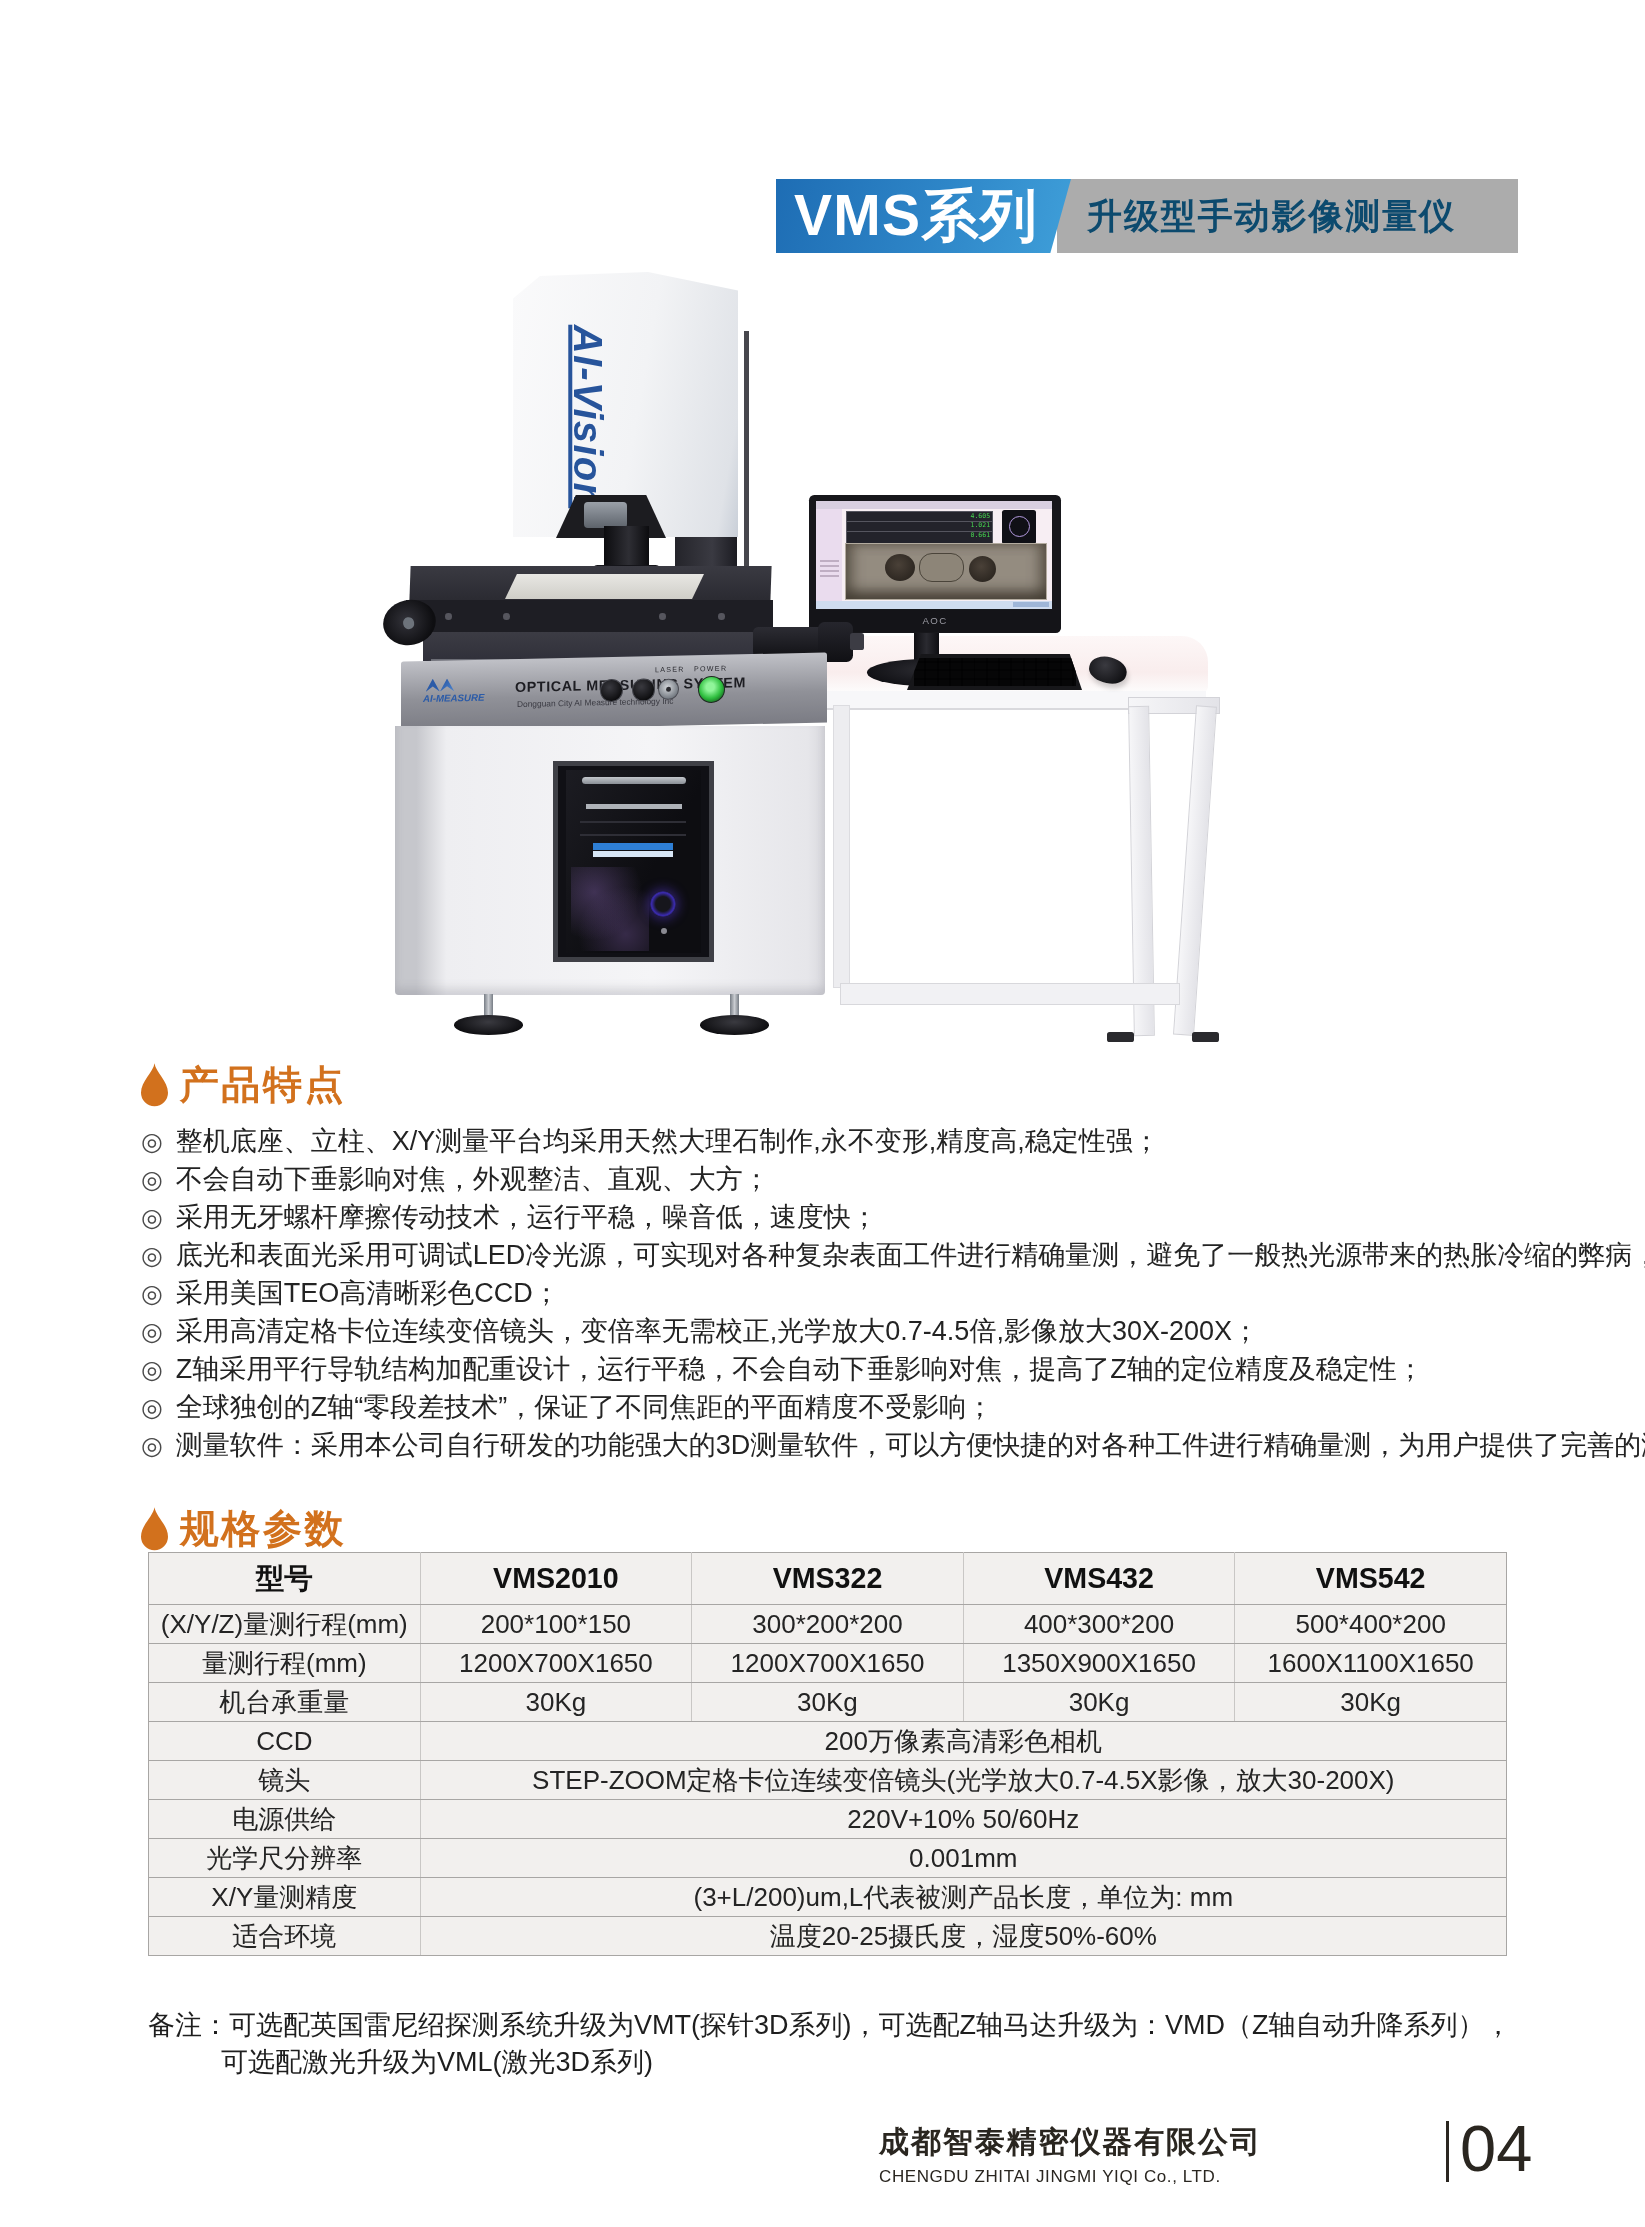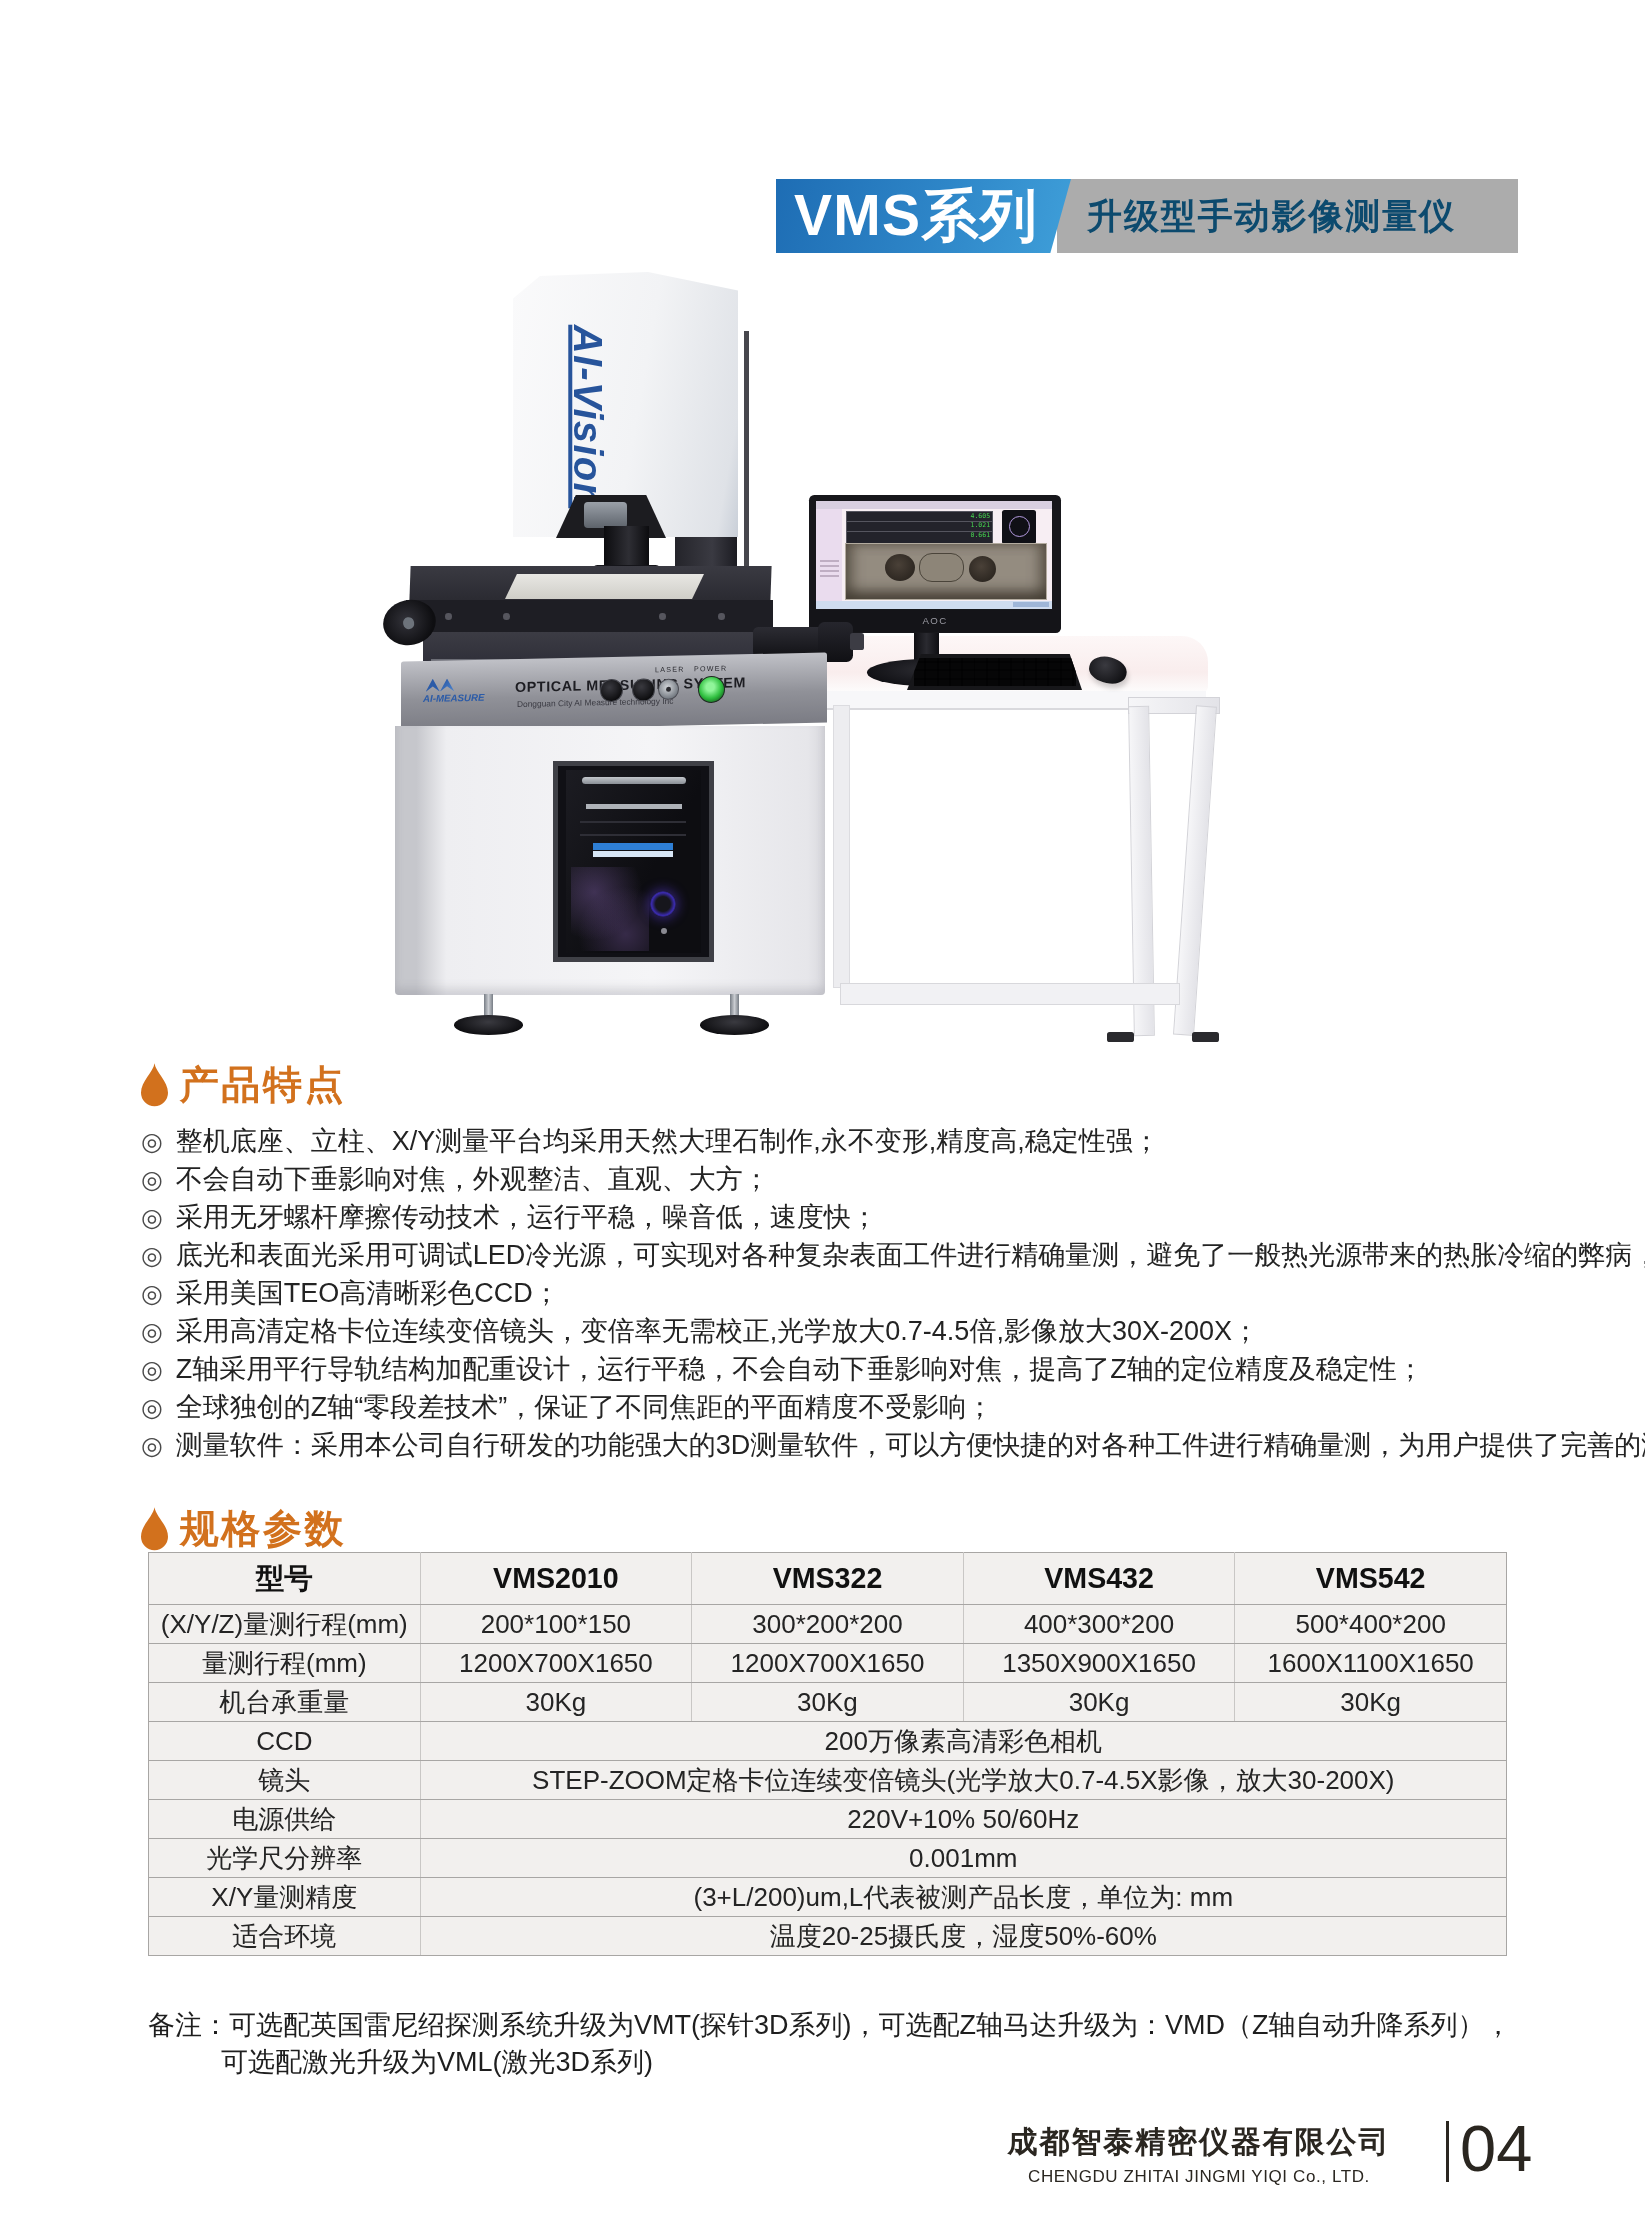--- a/index.html
+++ b/index.html
@@ -36,21 +36,21 @@
     padding:0 3.9px;overflow:hidden;}
   table.spec th{height:51px;font-size:28.6px;font-weight:bold;color:#111;}
   table.spec td{height:38px;}
   table.spec tr td:first-child,table.spec th:first-child{border-left:1.3px solid #a8a6a4;}
   table.spec tr td:last-child,table.spec th:last-child{border-right:1.3px solid #a8a6a4;}
 
   .note{left:148px;top:1959px;width:1428px;font-size:27px;line-height:37px;color:#1e1e1e;}
   .note .l2{margin-left:73px;}
 
   
-  .footer-co{left:936px;top:2074px;width:526px;text-align:center;color:#2a2620;}
+  .footer-co{left:879px;top:2074px;width:526px;text-align:left;color:#2a2620;}
   .footer-co .cn{font-size:30px;font-weight:bold;letter-spacing:1.9px;}
   .footer-co .en{font-size:17px;letter-spacing:0.6px;margin-top:3.9px;}
   .footer-div{left:1446px;top:2073px;width:2.6px;height:61px;background:#2a2620;}
   .footer-num{left:1460px;top:2068px;font-size:65px;color:#2a2620;line-height:65px;}
 
   
   .ph{position:absolute;}
   
   .desk-top{left:726px;top:588px;width:482px;height:56px;
     background:linear-gradient(180deg,#fdf7f7,#f9eded 65%,#fdfcfc);

